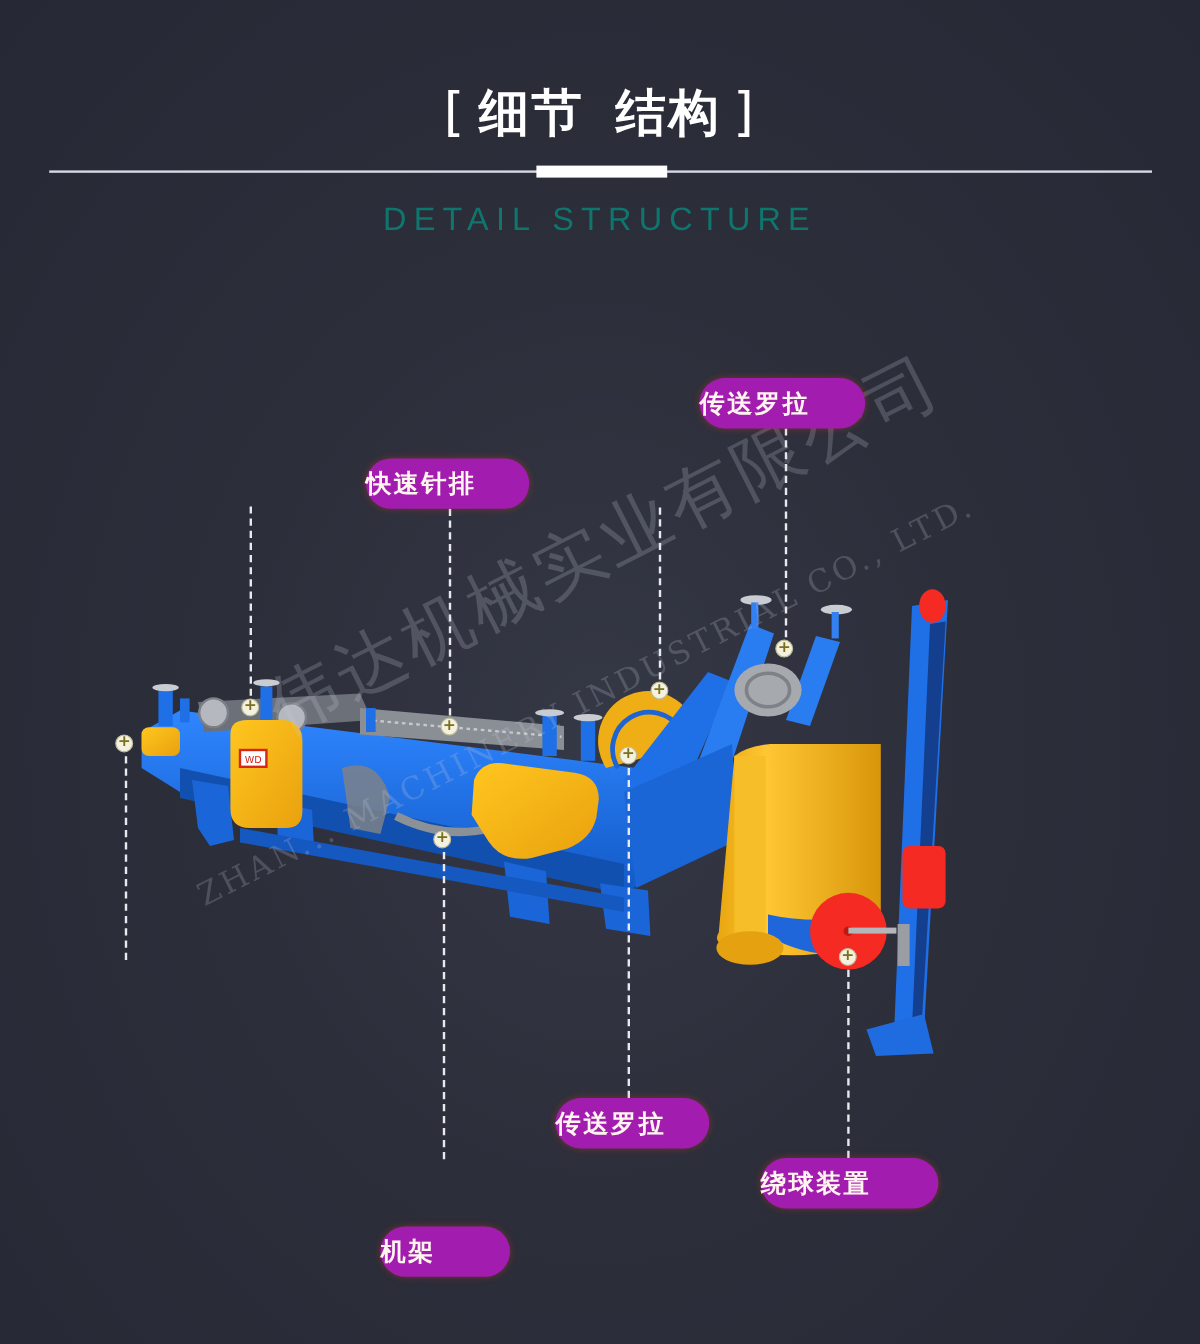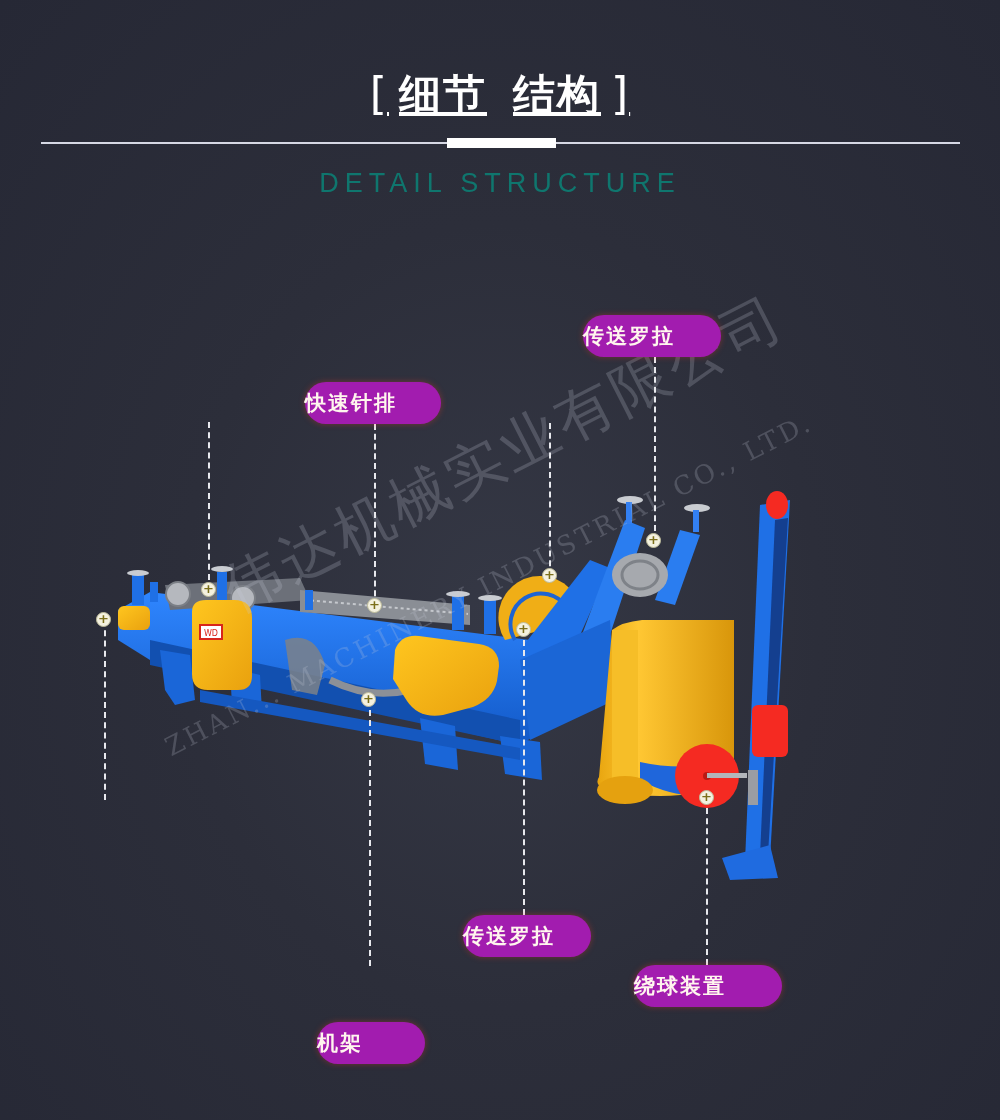--- a/index.html
+++ b/index.html
@@ -5,21 +5,21 @@
   * { margin:0; padding:0; box-sizing:border-box; }
   html, body { width:1000px; height:1120px; overflow:hidden; }
   body {
     background: radial-gradient(ellipse at 50% 55%, #353845 0%, #2c2e3a 45%, #262835 100%);
     font-family: "DejaVu Sans", "Liberation Sans", sans-serif;
     position: relative;
   }
   .page { position:absolute; left:0; top:0; width:1000px; height:1120px; }
   .title {
     position:absolute; left:0; top:66px; width:1000px; text-align:center;
-    color:#ffffff; font-size:42px; font-weight:bold; letter-spacing:2px; line-height:56px;text-decoration:underline;
+    color:#ffffff; font-size:42px; font-weight:bold; letter-spacing:2px; line-height:56px;
   }
   .title .br { font-weight:normal; font-size:44px; margin:0 10px; }
   .title .gap { display:inline-block; width:26px; }
   .rule { position:absolute; left:41px; top:142px; width:919px; height:2px; background:#d6d8e4; }
   .rule-block { position:absolute; left:447px; top:138px; width:109px; height:10px; background:#ffffff; }
   .subtitle {
     position:absolute; left:0; top:166px; width:1000px; text-align:center;
     color:#0f766e; font-size:27px; letter-spacing:6px; line-height:34px;
     font-family:"Liberation Sans", sans-serif;
   }

